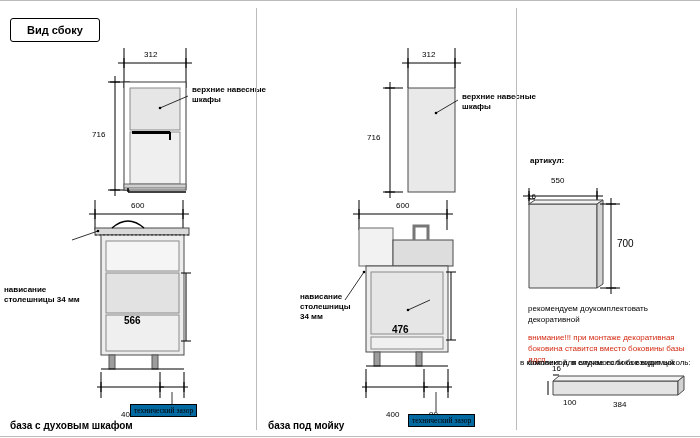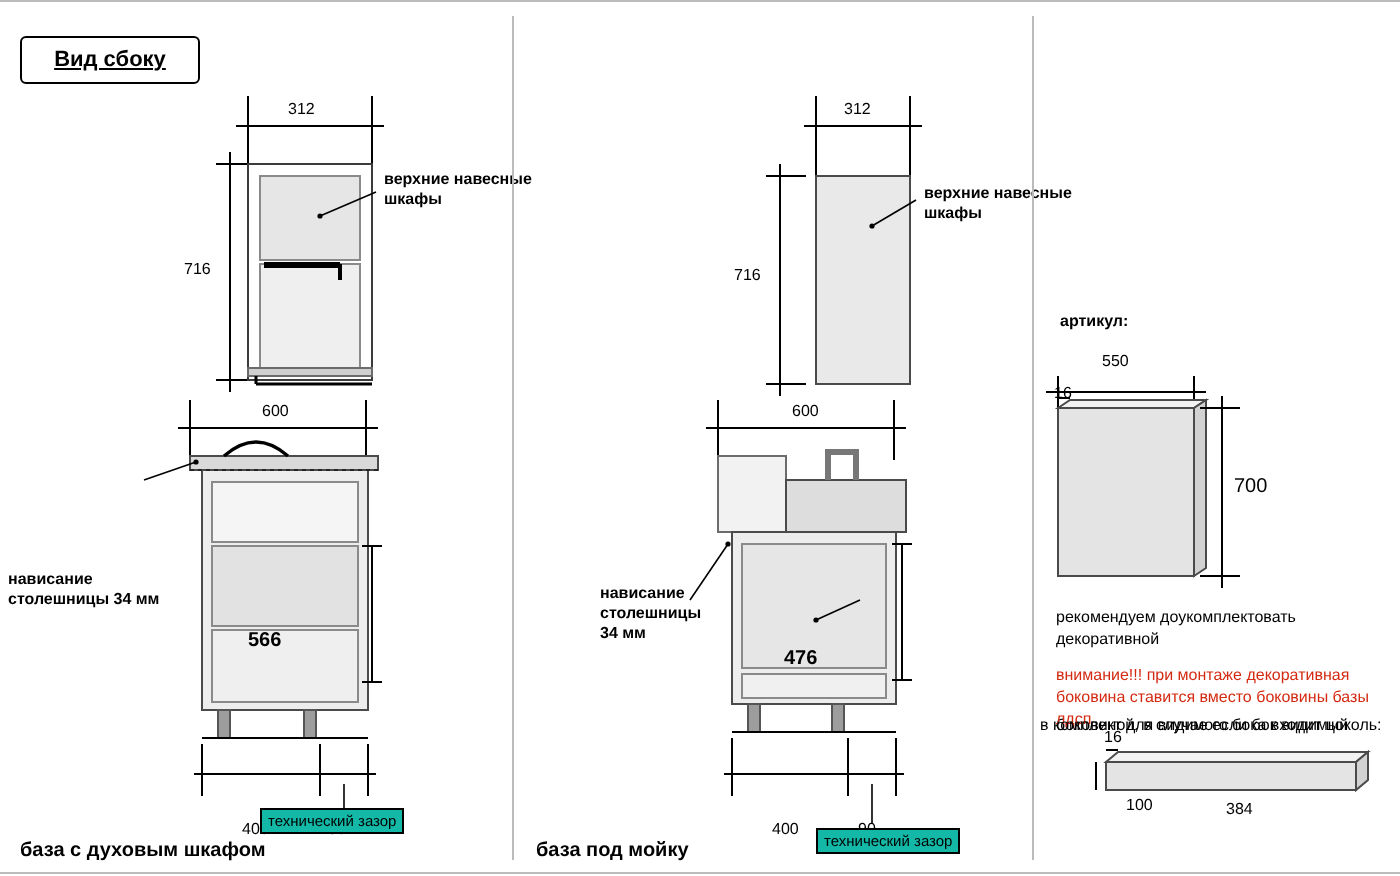--- a/index.html
+++ b/index.html
@@ -14,25 +14,25 @@
   .stage { position:absolute; left:0; top:0; width:700px; height:438px; }
   .abs { position:absolute; }
   .txt { font-size:8px; line-height:10px; color:#000; white-space:pre; }
   .txt-b { font-weight:bold; }
   .title-box {
     left:10px; top:18px; width:88px; height:22px;
     border:1.5px solid #000; border-radius:3px;
     display:flex; align-items:center; justify-content:center;
     background:#fff;
   }
-  .title-box span { font-size:11px; font-weight:bold;text-decoration:underline; }
+  .title-box span { font-size:11px; font-weight:bold; }
   .red { color:#d42a12; }
   .note { font-size:8px; line-height:10.5px; }
   .bottom-label { font-size:10px; font-weight:bold;text-align:right; }
-  .tech-box { border:1px solid #000; padding:1px 3px; font-size:7.5px; background:#14b8a6; }
+  .tech-box { border:1px solid #000; padding:1px 3px; font-size:7.5px; background:#0369a1;font-family:Liberation Serif, serif; }
   .divider { position:absolute; background:#bbb; }
   svg { overflow:visible; display:block; }
 </style>
 </head>
 <body>
 
 <div class="stage">
 
   <div class="abs title-box">
     <span>Вид сбоку</span>

